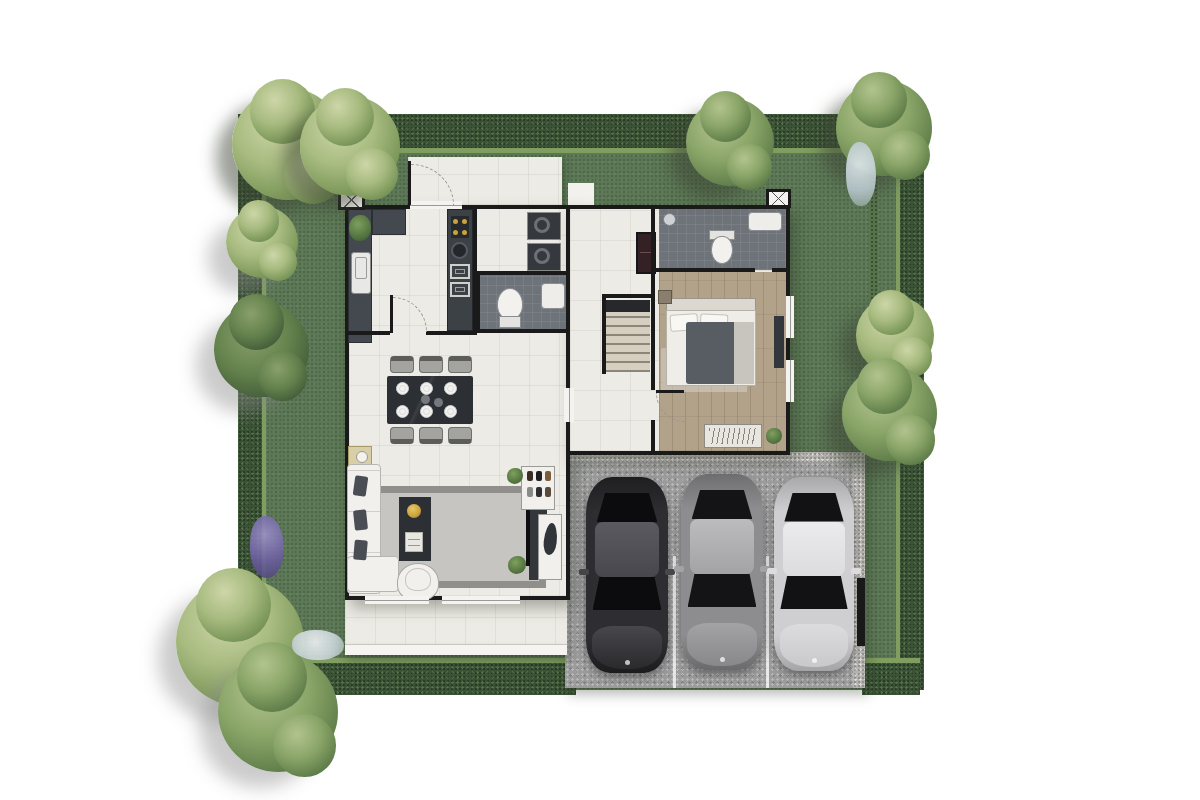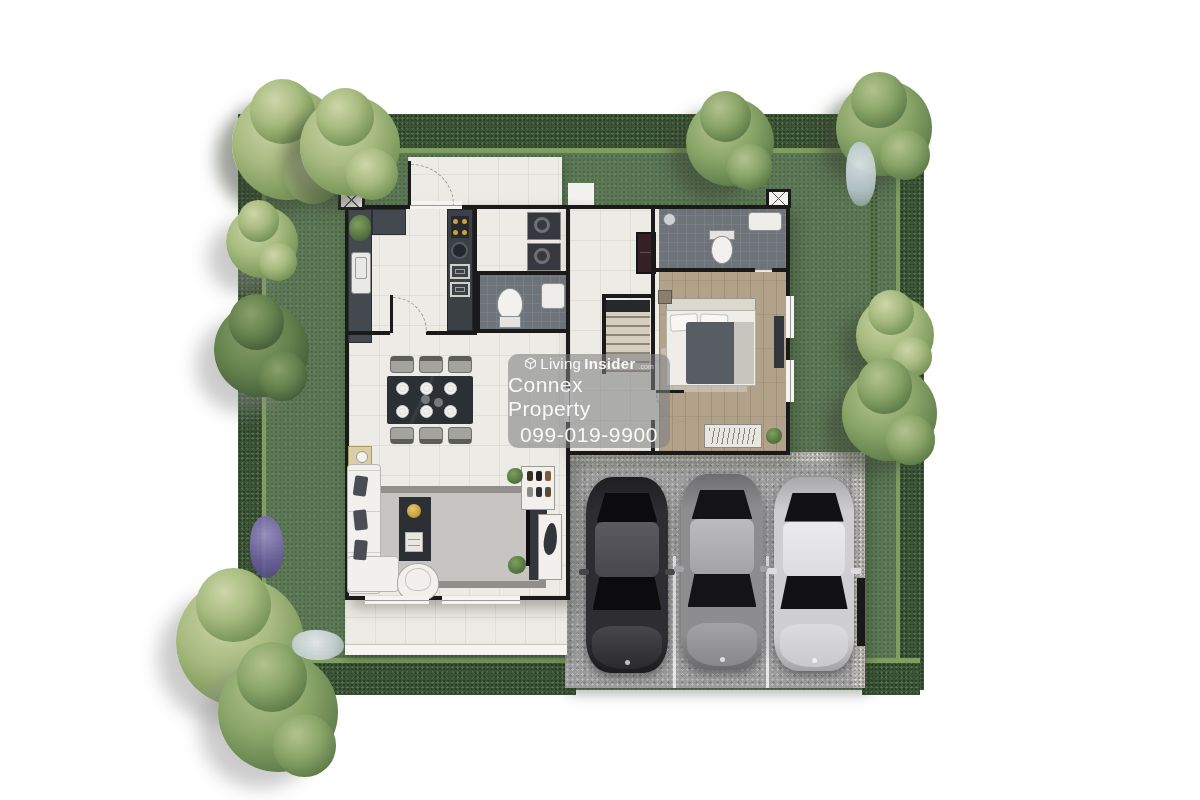--- a/index.html
+++ b/index.html
@@ -456,27 +456,14 @@
   <div class="abs tree t-light sh-green t5"></div>
   <div class="abs tree t-mid sh-green t6"></div>
   <div class="abs tree t-light sh-gray t7"></div>
   <div class="abs tree t-dark sh-gray t8"></div>
   <div class="abs tree t-light sh-gray t9"></div>
   <div class="abs tree t-mid sh-gray t10"></div>
   <div class="abs flower f-purple"></div>
   <div class="abs flower f-white1"></div>
   <div class="abs flower f-white2"></div>
 
-  <div class="abs watermark">
-    <div class="wm-row">
-      <svg class="wm-icon" viewBox="0 0 24 24" fill="none" stroke="#ffffff" stroke-width="2">
-        <path d="M12 2 L21 7 V17 L12 22 L3 17 V7 Z"></path>
-        <path d="M3 7 L12 12 L21 7 M12 12 V22"></path>
-      </svg>
-      <span class="wm-living">Living</span>
-      <span class="wm-insider">Insider</span>
-      <span class="wm-suffix">.com</span>
-    </div>
-    <div class="wm-company">Connex Property</div>
-    <div class="wm-phone">099-019-9900</div>
-  </div>
 
 </div>
 
 </body></html>

